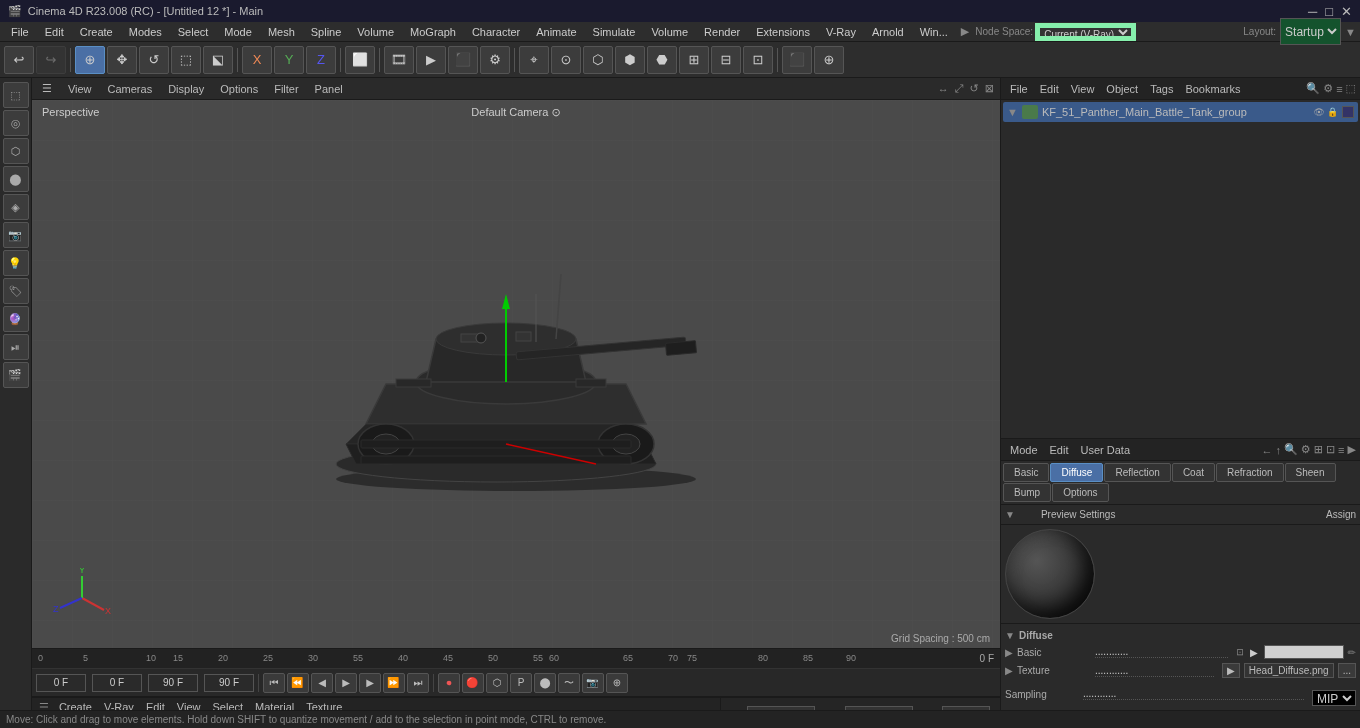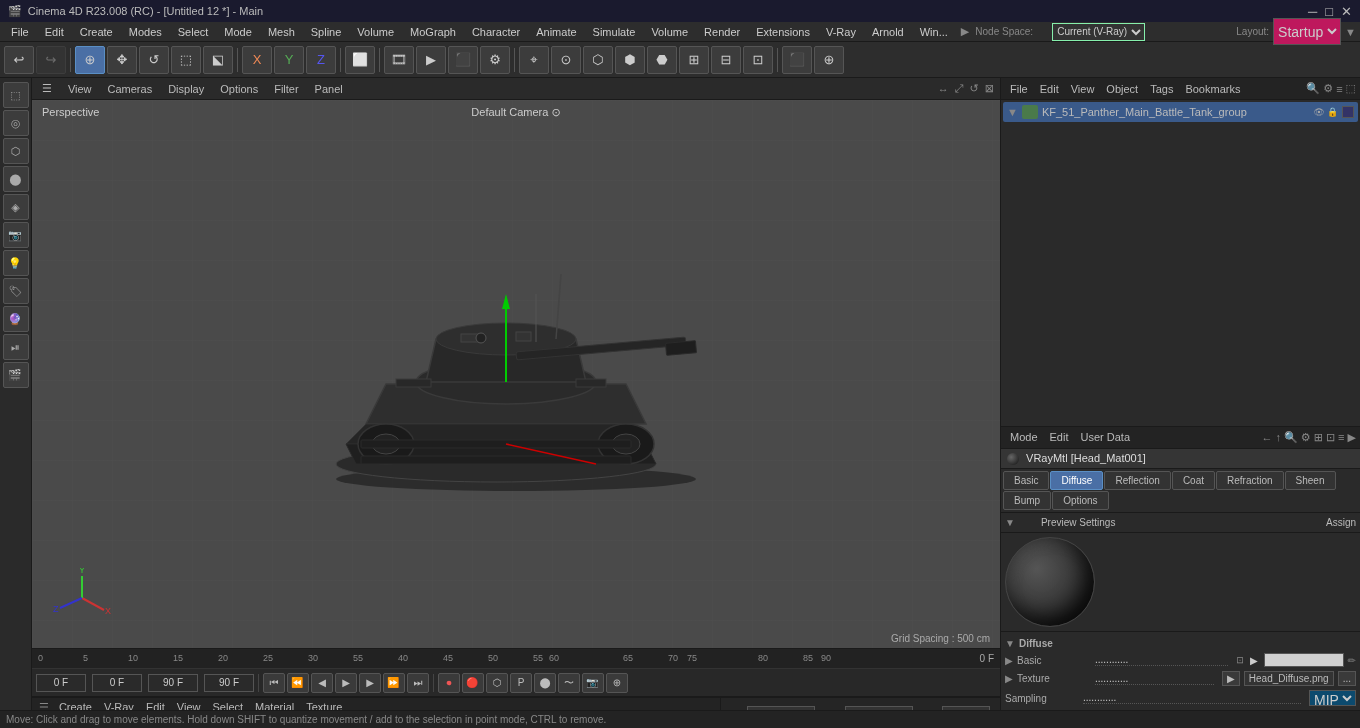--- a/index.html
+++ b/index.html
@@ -181,21 +181,21 @@
     .prop-row { display: flex; align-items: center; gap: 4px; padding: 2px 0; font-size: 10px; }
     .prop-label { color: #aaa; width: 70px; font-size: 10px; }
     .prop-dots { flex: 1; border-bottom: 1px dotted #555; margin: 0 4px; }
     .color-swatch { width: 80px; height: 14px; background: #d0d0d0; border: 1px solid #555; }
     .prop-value { color: #ccc; }
     .texture-box { background: #333; border: 1px solid #555; padding: 1px 4px; font-size: 10px; color: #bbb; }
 
     
     .sampling-row { display: flex; align-items: center; gap: 4px; font-size: 10px; padding: 2px 0; }
     .sampling-label { color: #aaa; width: 70px; }
-    .sampling-dropdown { height: 16px; background: #0c4a6e; border: 1px solid #555; color: #ccc; font-size: 14px; }
+    .sampling-dropdown { height: 16px; background: #000000; border: 1px solid #555; color: #ccc; font-size: 12px; margin-top: 8px; }
 
     
     #statusbar {
       height: 18px; background: #232323; border-top: 1px solid #1a1a1a;
       display: flex; align-items: center; padding: 0 6px; font-size: 10px; color: #888;
       position: absolute; bottom: 0; left: 0; right: 0;
     }
 
     
     #coords-section { display: flex; flex-direction: column; gap: 1px; padding: 4px 6px; }
@@ -230,26 +230,26 @@
   <span class="menu-item">Animate</span>
   <span class="menu-item">Simulate</span>
   <span class="menu-item">Volume</span>
   <span class="menu-item">Render</span>
   <span class="menu-item">Extensions</span>
   <span class="menu-item">V-Ray</span>
   <span class="menu-item">Arnold</span>
   <span class="menu-item">Win...</span>
   <span style="margin: 0 4px; color: #888;">▶</span>
   <span style="color:#888;font-size:10px;">Node Space:</span>
-  <select style="background:#333;border:1px solid #86efac;color:#ccc;font-size:10px;height:18px;margin-left:17px;">
+  <select style="background:#333;border:5px solid #86efac;color:#ccc;font-size:10px;height:18px;margin-left:0;">
     <option>Current (V-Ray)</option>
   </select>
   <span style="margin-left:auto;display:flex;align-items:center;gap:4px;">
     <span style="color:#888;font-size:10px;">Layout:</span>
-    <select style="background:#be185d;border:1px solid #555;color:#ccc;font-size:14px;height:27px;">
+    <select style="background:#14532d;border:1px solid #555;color:#ccc;font-size:12px;height:27px;">
       <option>Startup</option>
     </select>
     <span style="color:#888;">▼</span>
   </span>
 </div>
 
 <div id="toolbar">
   <div class="toolbar-btn">↩</div>
   <div class="toolbar-btn" style="opacity:0.4;">↪</div>
   <div class="toolbar-sep"></div>
@@ -379,37 +379,37 @@
         <text x="1" y="44" fill="#3333cc" font-size="9">Z</text>
       </svg>
     </div>
 
     <div id="timeline">
 
       <div id="timeline-ruler">
         <div id="timeline-ruler-marks">
           <span class="ruler-mark" style="left:0px">0</span>
           <span class="ruler-mark" style="left:45px">5</span>
-          <span class="ruler-mark" style="left:90px">10</span>
+          <span class="ruler-mark" style="left:108px">10</span>
           <span class="ruler-mark" style="left:135px">15</span>
           <span class="ruler-mark" style="left:180px">20</span>
           <span class="ruler-mark" style="left:225px">25</span>
           <span class="ruler-mark" style="left:270px">30</span>
           <span class="ruler-mark" style="left:315px">55</span>
           <span class="ruler-mark" style="left:360px">40</span>
           <span class="ruler-mark" style="left:405px">45</span>
           <span class="ruler-mark" style="left:450px">50</span>
           <span class="ruler-mark" style="left:495px">55</span>
           <span class="ruler-mark" style="left:511px">60</span>
           <span class="ruler-mark" style="left:585px">65</span>
           <span class="ruler-mark" style="left:630px">70</span>
           <span class="ruler-mark" style="left:649px">75</span>
           <span class="ruler-mark" style="left:720px">80</span>
           <span class="ruler-mark" style="left:765px">85</span>
-          <span class="ruler-mark" style="left:783px">90</span>
+          <span class="ruler-mark" style="left:808px">90</span>
         </div>
         <span style="margin-left:auto;color:#aaa;font-size:10px;">0 F</span>
       </div>
 
       <div id="timeline-controls">
         <input type="text" class="tl-input" value="0 F" style="">
         <input type="text" class="tl-input" value="0 F" style="margin-left: 4px;">
         <input type="text" class="tl-input" value="90 F" style="margin-left: 4px;">
         <input type="text" class="tl-input" value="90 F" style="margin-left: 4px;">
         <div class="tl-sep"></div>
@@ -558,24 +558,20 @@
           <span style="cursor:pointer;color:#888;">🔍</span>
           <span style="cursor:pointer;color:#888;">⚙</span>
           <span style="cursor:pointer;color:#888;">⊞</span>
           <span style="cursor:pointer;color:#888;">⊡</span>
           <span style="cursor:pointer;color:#888;">≡</span>
           <span style="cursor:pointer;color:#888;">▶</span>
         </span>
       </div>
 
       <div id="am-content">
-        <div id="am-title">
-          <span style="display:inline-block;width:12px;height:12px;background:radial-gradient(circle at 35% 35%,#666,#111);border-radius:50%;vertical-align:middle;margin-right:4px;"></span>
-          <span>VRayMtl [Head_Mat001]</span>
-        </div>
 
         <div id="vray-tabs">
           <div class="vray-tab">Basic</div>
           <div class="vray-tab active">Diffuse</div>
           <div class="vray-tab">Reflection</div>
           <div class="vray-tab">Coat</div>
           <div class="vray-tab">Refraction</div>
           <div class="vray-tab">Sheen</div>
           <div class="vray-tab">Bump</div>
           <div class="vray-tab">Options</div>

